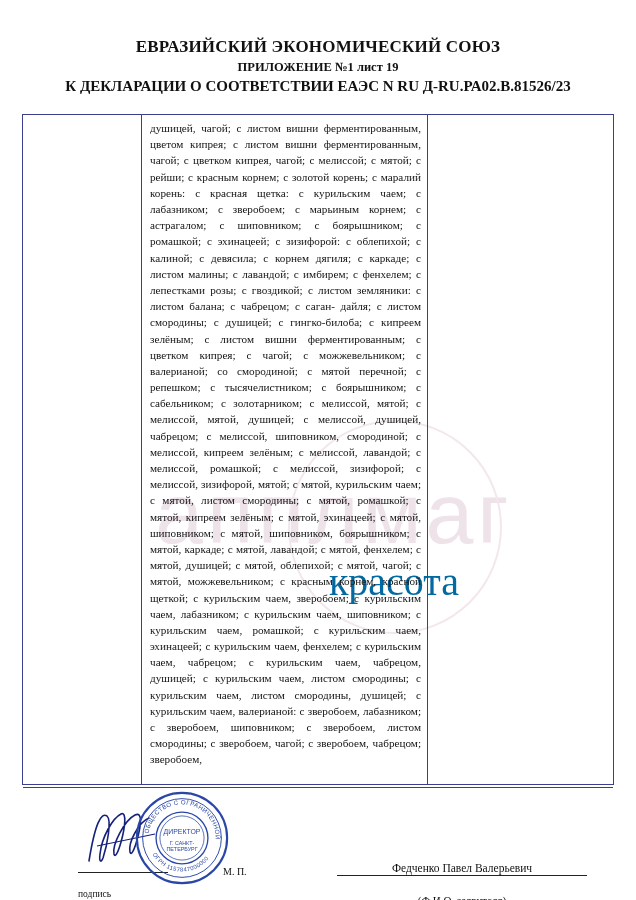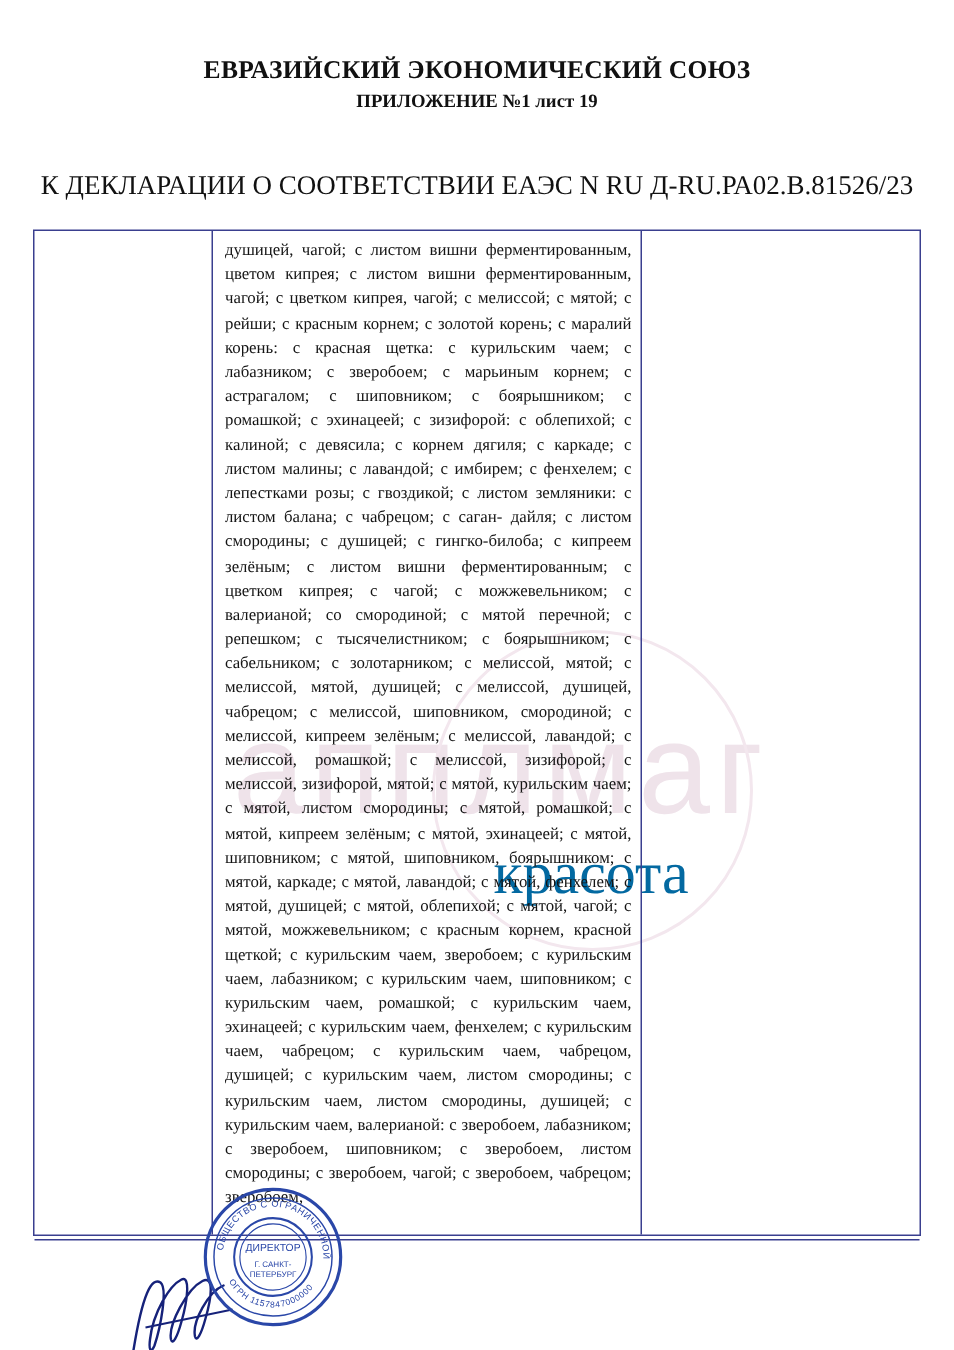--- a/index.html
+++ b/index.html
@@ -70,23 +70,22 @@
   .header .line1 {
     font-weight: bold;
     font-size: 17px;
     letter-spacing: 0.2px;
   }
   .header .line2 {
     font-weight: bold;
     font-size: 12.5px;
   }
   .header .line3 {
-    font-weight: normal;
-    font-size: 18px;
-    margin-top: 35px;
+    font-weight: bold;
+    font-size: 15px;
   }
 
   
   .table-wrap {
     position: relative;
     z-index: 2;
     margin: 18px 22px 0 22px;
     height: 671px;
     border: 1px solid #3a3f8f;
     box-sizing: border-box;

